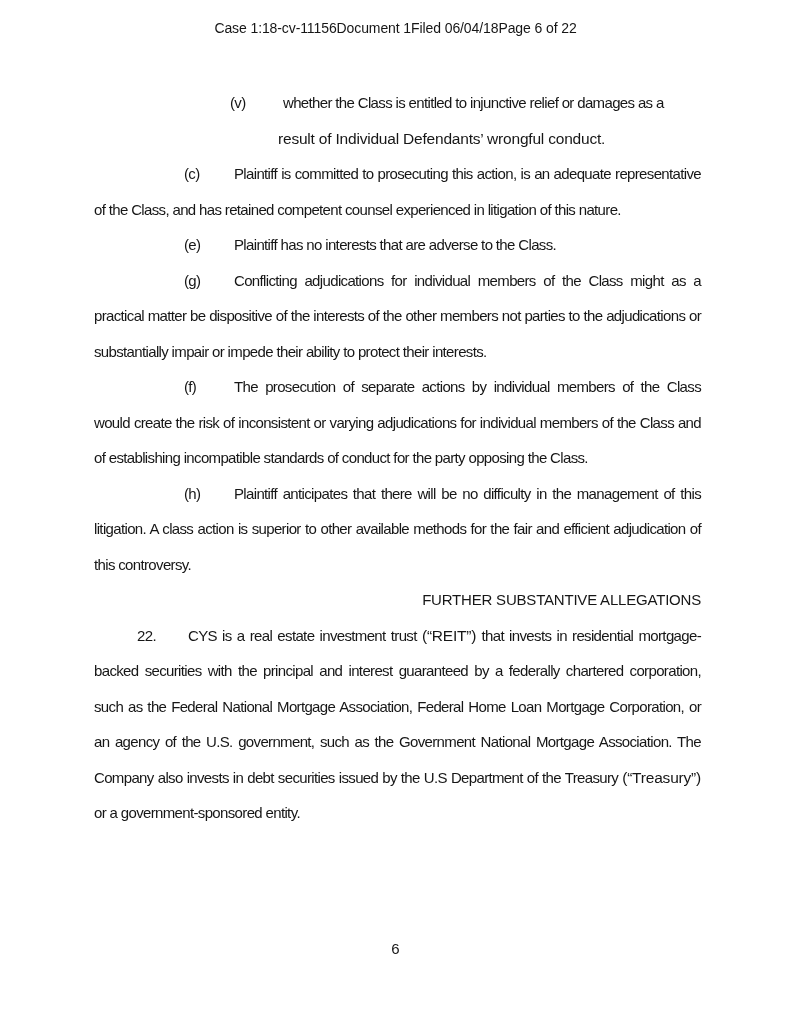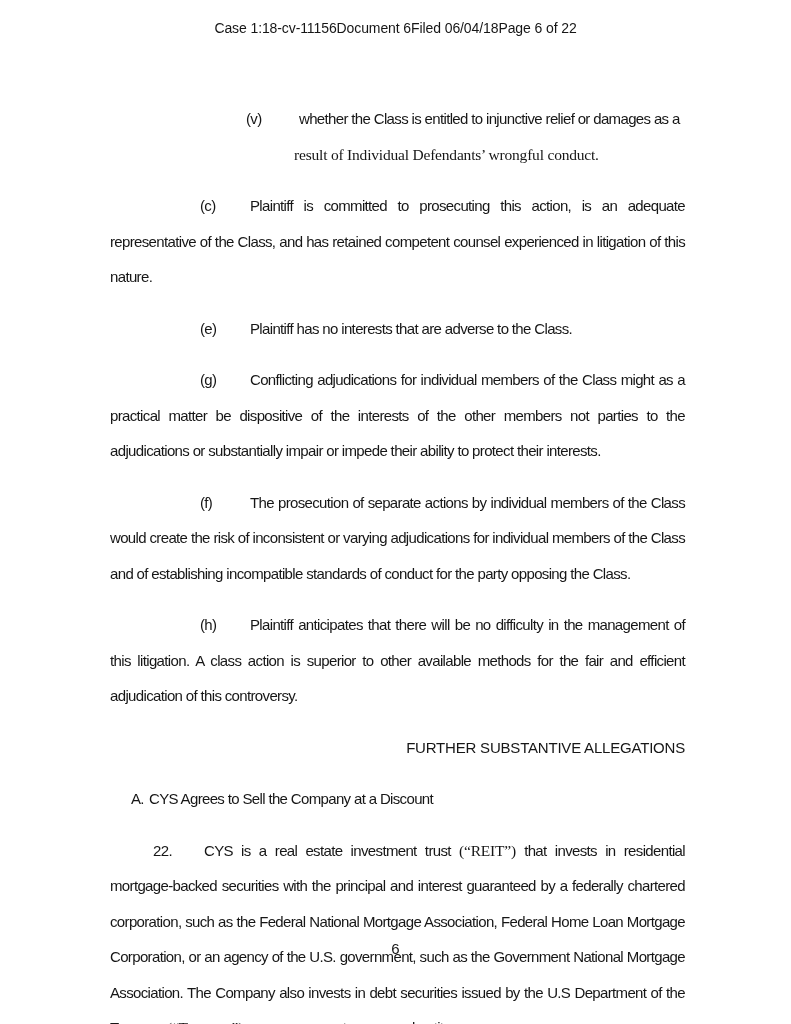--- a/index.html
+++ b/index.html
@@ -26,23 +26,23 @@
   .content {
     position: absolute;
     left: 94px;
     top: 85px;
     width: 607px;
     font-size: 15px;
     letter-spacing: -0.65px;
     line-height: 35.5px;
     text-align: justify;
   }
-  .content p { margin: 16px; }
+  .content p { margin: 0; }
   .serif {
-    font-family: Liberation Serif, serif;
+    font-family: Liberation Sans, sans-serif;
     font-size: 15.5px;
     letter-spacing: -0.2px;
   }
   
   .item-v { padding-left: 184px; text-indent: -48px; text-align: left; }
   .lbl-v { display: inline-block; width: 53px; text-indent: 0; }
   
   .sub { text-indent: 90px; }
   .lbl { display: inline-block; width: 50px; text-indent: 0; }
   .section-heading { text-align: right; text-indent: 0; letter-spacing: -0.2px; }
@@ -59,21 +59,21 @@
     font-size: 15px;
   }
 </style>
 </head>
 <body>
 
 <div class="page">
 
   <div class="case-header">
     <span>Case 1:18-cv-11156</span>
-    <span>Document 6</span>
+    <span>Document 1</span>
     <span>Filed 06/04/18</span>
     <span>Page 6 of 22</span>
   </div>
 
   <div class="content">
 
     <p class="item-v"><span class="lbl-v">(v)</span><span>whether the Class is entitled to injunctive relief or damages as a</span><br><span class="serif">result of Individual Defendants’ wrongful conduct.</span></p>
 
     <p class="sub"><span class="lbl">(c)</span><span>Plaintiff is committed to prosecuting this action, is an adequate representative of the Class, and has retained competent counsel experienced in litigation of this nature.</span></p>
 
@@ -81,21 +81,20 @@
     <p class="sub"><span class="lbl">(e)</span><span>Plaintiff has no interests that are adverse to the Class.</span></p>
 
     <p class="sub"><span class="lbl">(g)</span><span>Conflicting adjudications for individual members of the Class might as a practical matter be dispositive of the interests of the other members not parties to the adjudications or substantially impair or impede their ability to protect their interests.</span></p>
 
     <p class="sub"><span class="lbl">(f)</span><span>The prosecution of separate actions by individual members of the Class would create the risk of inconsistent or varying adjudications for individual members of the Class and of establishing incompatible standards of conduct for the party opposing the Class.</span></p>
 
     <p class="sub"><span class="lbl">(h)</span><span>Plaintiff anticipates that there will be no difficulty in the management of this litigation. A class action is superior to other available methods for the fair and efficient adjudication of this controversy.</span></p>
 
     <p class="section-heading">FURTHER SUBSTANTIVE ALLEGATIONS</p>
 
-    <p class="a-heading"><span class="lbl-a">A.</span><span>CYS Agrees to Sell the Company at a Discount</span></p>
 
     <p class="p22"><span class="lbl-22">22.</span><span>CYS is a real estate investment trust </span><span class="serif">(“REIT”)</span><span> that invests in residential mortgage-backed securities with the principal and interest guaranteed by a federally chartered corporation, such as the Federal National Mortgage Association, Federal Home Loan Mortgage Corporation, or an agency of the U.S. government, such as the Government National Mortgage Association. The Company also invests in debt securities issued by the U.S Department of the Treasury </span><span class="serif">(“Treasury”)</span><span> or a government-sponsored entity.</span></p>
 
   </div>
 
   <div class="page-number">6</div>
 
 </div>
 
 </body></html>

